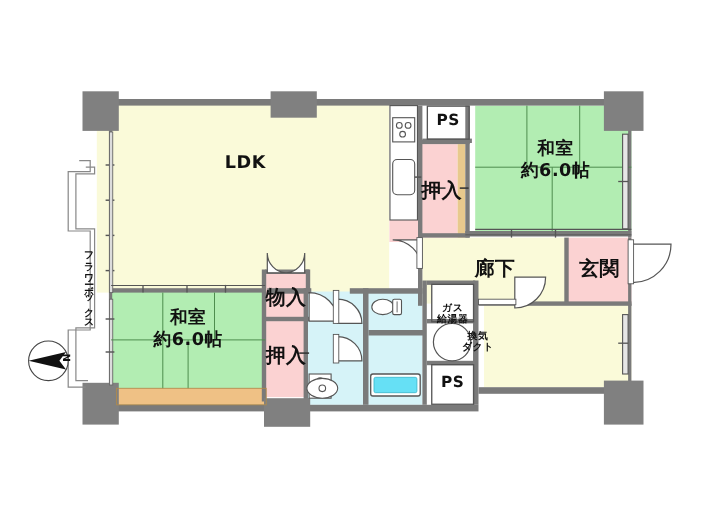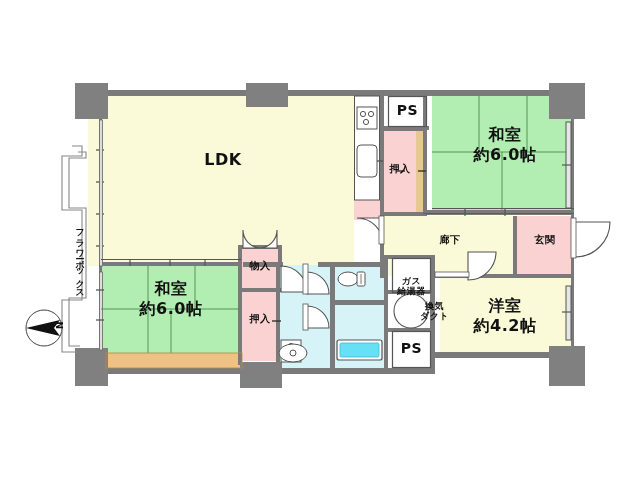--- a/index.html
+++ b/index.html
@@ -15,21 +15,21 @@
   .c-water{background:#D6F3F8;}
   .c-white{background:#FFFFFF;}
   .c-engawa{background:#EFC185;}
   .c-gray{background:#808080;}
   .c-wall{background:#7A7A7A;}
   
   .lbl{position:absolute;box-sizing:border-box;color:#111;font-weight:bold;
        text-align:center;line-height:1.22;letter-spacing:.5px;
        white-space:nowrap;}
   .lbl-big{font-size:16px;}
-  .lbl-mid{font-size:10px;}
+  .lbl-mid{font-size:18px;}
   .lbl-xs{font-size:9px;line-height:1.15;}
   .lbl-ps{font-size:14px;font-weight:bold;}
   .vtxt{position:absolute;writing-mode:vertical-rl;text-orientation:upright;
         font-size:9px;font-weight:bold;color:#111;letter-spacing:0px;
         line-height:1;}
   svg.ov{position:absolute;left:0;top:0;width:640px;height:480px;pointer-events:none;}
 </style>
 </head>
 <body>
 
@@ -210,38 +210,34 @@
     <rect x="388.5" y="96.5" width="38" height="30" fill="none" stroke="#555" stroke-width="1.2"></rect>
     <rect x="392.5" y="258.5" width="38" height="34" fill="none" stroke="#555" stroke-width="1.2"></rect>
     <rect x="392.5" y="331.5" width="38" height="36" fill="none" stroke="#555" stroke-width="1.2"></rect>
 
     <rect x="106" y="353" width="136" height="15" fill="none" stroke="#b08a4a" stroke-width="0.8"></rect>
 
     <circle cx="44" cy="328" r="18" fill="#fff" stroke="#444" stroke-width="1"></circle>
     <path d="M26 328 L60 320 L54 328 L60 336 Z" fill="#111"></path>
   </svg>
 
-  <div class="lbl lbl-big" style="left:168px;top:150px;width:110px;">
+  <div class="lbl lbl-big" style="left:168px;top:138px;width:110px;">
     <span>LDK</span><br>
   </div>
 
   <div class="lbl lbl-big" style="left:117px;top:279px;width:108px;">
     <span>和室</span><br>
     <span>約6.0帖</span>
   </div>
 
   <div class="lbl lbl-big" style="left:452px;top:125px;width:106px;">
     <span>和室</span><br>
     <span>約6.0帖</span>
   </div>
 
-  <div class="lbl lbl-big" style="left:452px;top:296px;width:106px;">
-    <span>洋室</span><br>
-    <span>約4.2帖</span>
-  </div>
 
   <div class="lbl lbl-mid" style="left:420px;top:234px;width:60px;">廊下</div>
 
   <div class="lbl lbl-mid" style="left:515px;top:234px;width:60px;">玄関</div>
 
   <div class="lbl lbl-mid" style="left:241px;top:260px;width:38px;">物入</div>
 
   <div class="lbl lbl-mid" style="left:241px;top:313px;width:38px;">押入</div>
 
   <div class="lbl lbl-mid" style="left:383px;top:163px;width:34px;">押入</div>

